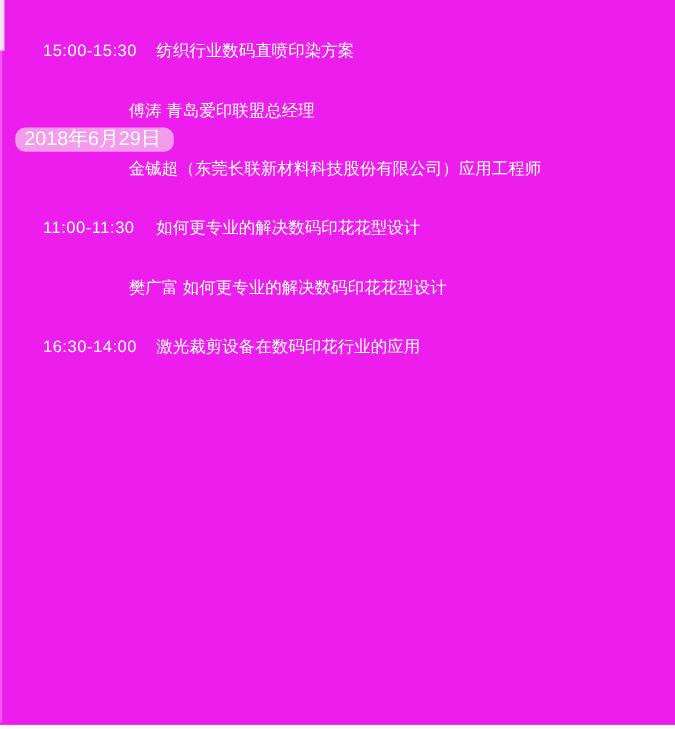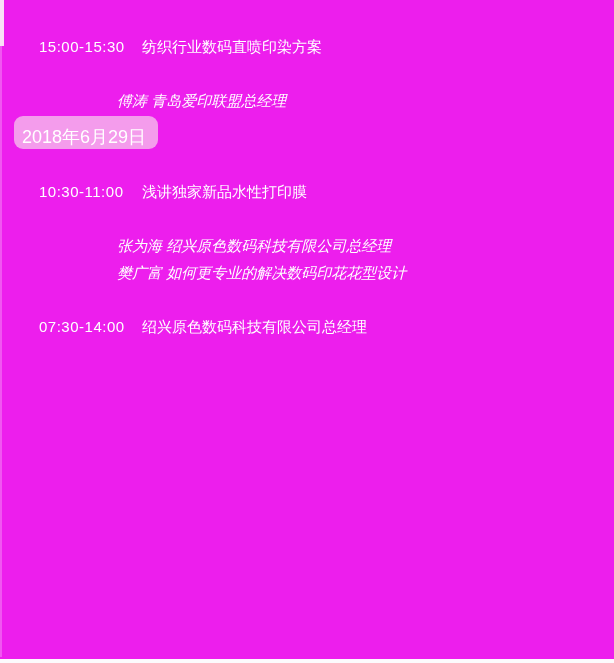--- a/index.html
+++ b/index.html
@@ -20,33 +20,32 @@
     line-height:27px;
     white-space:pre;
   }
   .time{
     display:inline-block;
     width:103px;
     letter-spacing:.5px;
   }
   .presenter{
     padding-left:103px;
-    font-style:italic;
   }
   .badge-row{
     margin:2px 0 2px;
     line-height:21px;
     display:flex;
     align-items:center;
   }
   .badge{
     display:inline-block;
     background:var(--badge,#F49CEC);
     border-radius:9px;
-    padding:12px 12px 2px 8px;
+    padding:1px 12px 2px 8px;
     font-size:18px;
     line-height:19px;
   }
   .title{
     margin:1px 0 1px -6px;
     font-size:25px;
     line-height:29px;
     font-weight:bold;
     letter-spacing:.5px;
     white-space:pre;
@@ -83,28 +82,28 @@
       <span class="time">15:00-15:30</span><span class="topic">纺织行业数码直喷印染方案</span>
     </div>
     <div class="row presenter">傅涛 青岛爱印联盟总经理</div>
 
     <div class="badge-row">
       <span class="badge">2018年6月29日</span>
     </div>
 
 
 
+    <div class="row presenter">金铖超（东莞长联新材料科技股份有限公司）应用工程师</div>
+
     <div class="row">
-      <span class="time">10:30-11:00</span><span class="topic">浅讲独家新品水性打印膜</span>
+      <span class="time">11:00-11:30</span><span class="topic">如何更专业的解决数码印花花型设计</span>
     </div>
-
-    <div class="row presenter">张为海 绍兴原色数码科技有限公司总经理</div>
 
     <div class="row presenter">樊广富 如何更专业的解决数码印花花型设计</div>
 
     <div class="row">
-      <span class="time">07:30-14:00</span><span class="topic">绍兴原色数码科技有限公司总经理</span>
+      <span class="time">16:30-14:00</span><span class="topic">激光裁剪设备在数码印花行业的应用</span>
     </div>
 
   </div>
 
   <div class="bottom-strip"></div>
 </div>
 
 </body></html>

